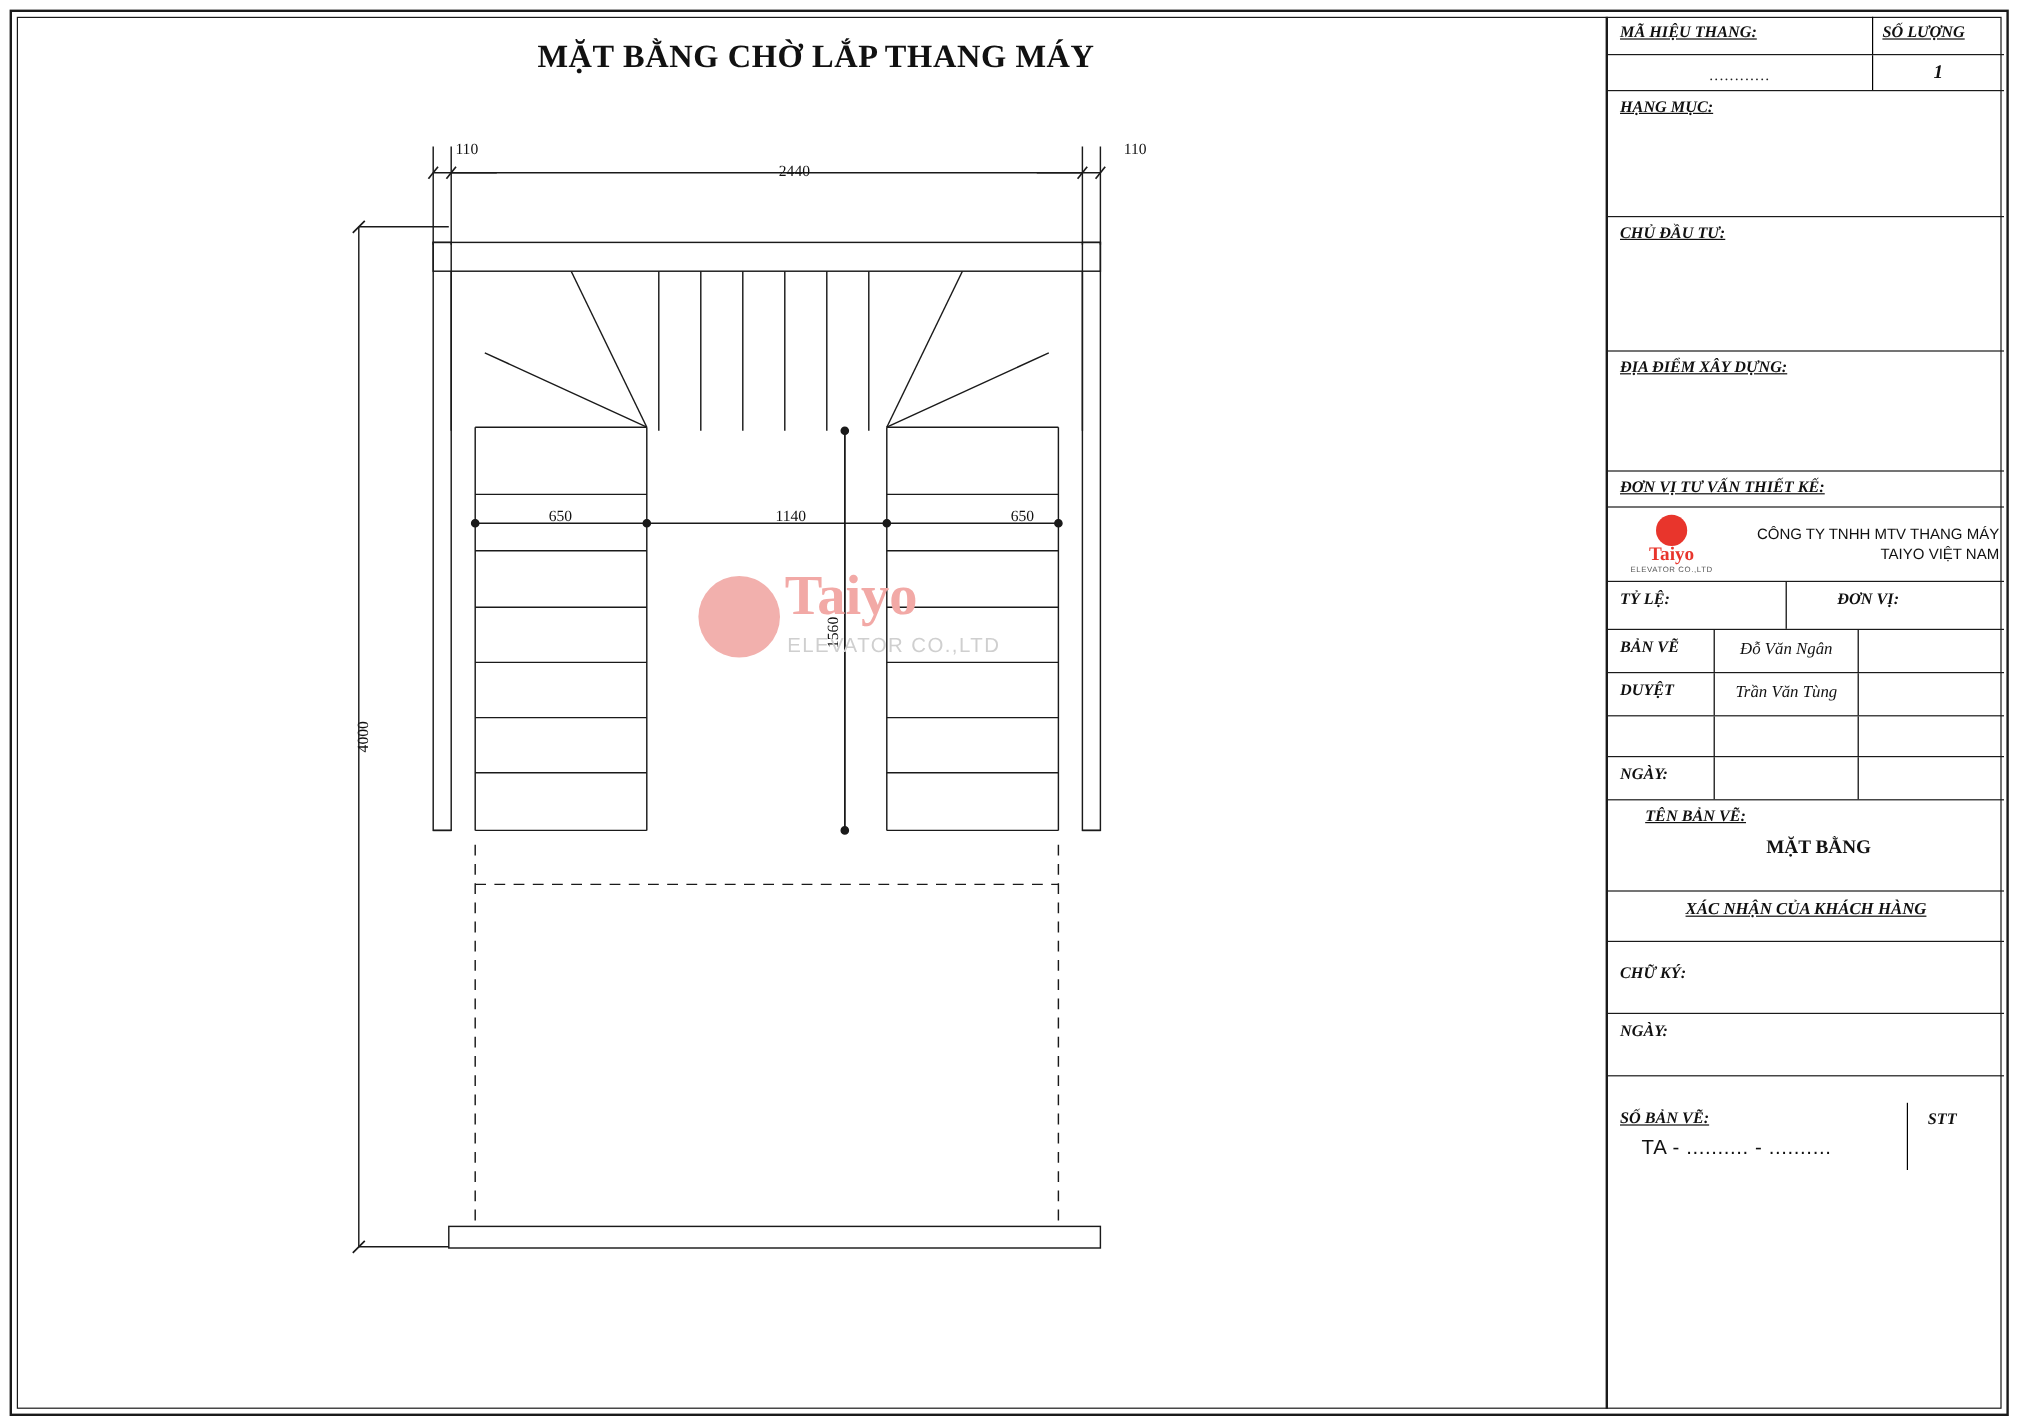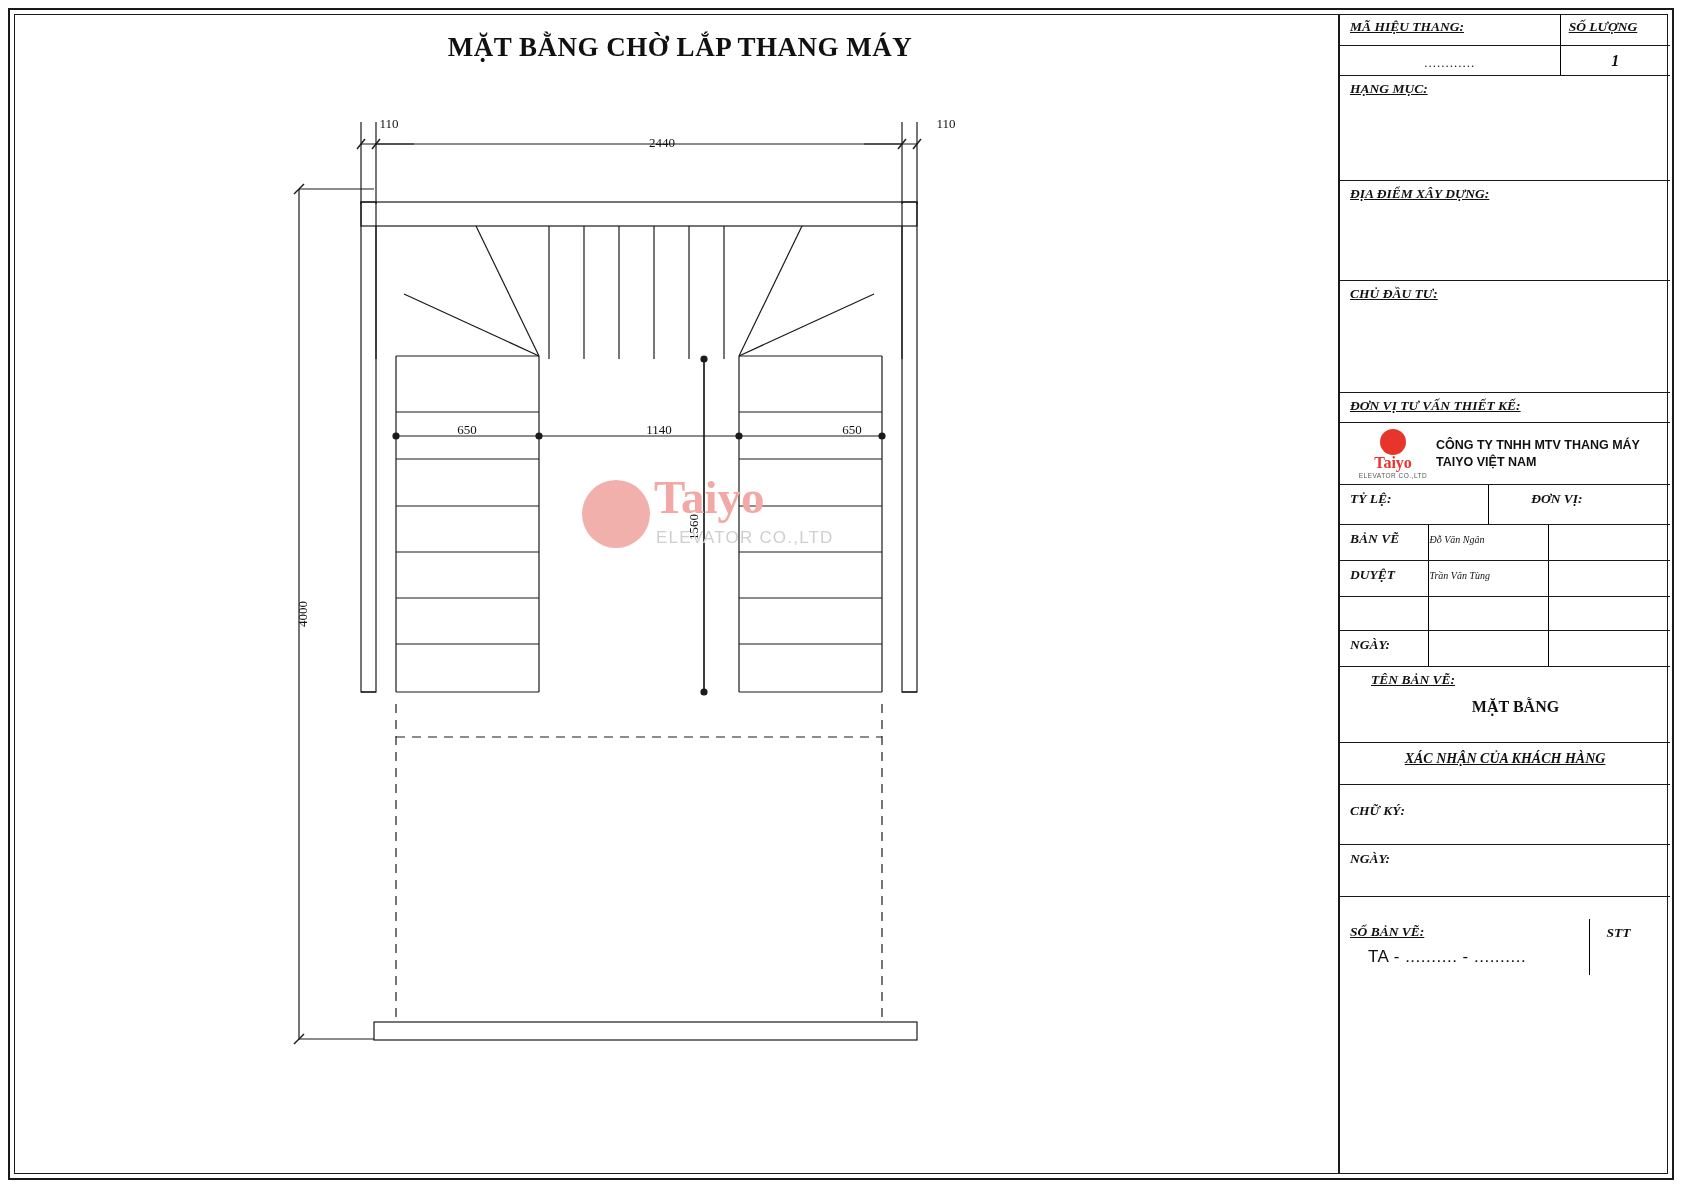--- a/index.html
+++ b/index.html
@@ -179,30 +179,31 @@
     line-height: 1.05;
   }
   .logo-sub {
     font-family: "Liberation Sans", sans-serif;
     font-size: 6.5px;
     color: #555;
     letter-spacing: 0.5px;
   }
   .company-text {
     font-family: "Liberation Sans", sans-serif;
-    font-weight: 700;
+    font-weight: 400;
     font-size: 12.5px;
     line-height: 1.35;
     color: #111;
-    text-align: left;
+    text-align: right;
     flex: 1;
   }
   .name-cell {
     font-style: italic;
-    font-size: 10px;
+    font-size: 14px;
+    text-align: center;
     padding-top: 9px;
   }
   .big-center {
     text-align: center;
     font-weight: 700;
     font-size: 16px;
     padding-top: 10px;
   }
   .underline-center {
     text-align: center;
@@ -370,26 +371,26 @@
       <div style="width:110px;">
         <div class="qty" style="padding-top:6px;">1</div>
       </div>
     </div>
 
 
     <div class="tb-row" style="height:105px;">
       <span class="tb-label">HẠNG MỤC:</span>
     </div>
 
+    <div class="tb-row" style="height:112px;">
+      <span class="tb-label">CHỦ ĐẦU TƯ:</span>
+    </div>
+
     <div class="tb-row" style="height:100px;">
       <span class="tb-label">ĐỊA ĐIỂM XÂY DỰNG:</span>
-    </div>
-
-    <div class="tb-row" style="height:112px;">
-      <span class="tb-label">CHỦ ĐẦU TƯ:</span>
     </div>
 
     <div class="tb-row" style="height:30px;">
       <span class="tb-label">ĐƠN VỊ TƯ VẤN THIẾT KẾ:</span>
     </div>
 
     <div class="tb-row" style="height:62px;">
       <div class="company-row">
         <div class="logo-mini">
           <div class="logo-dot"></div>

